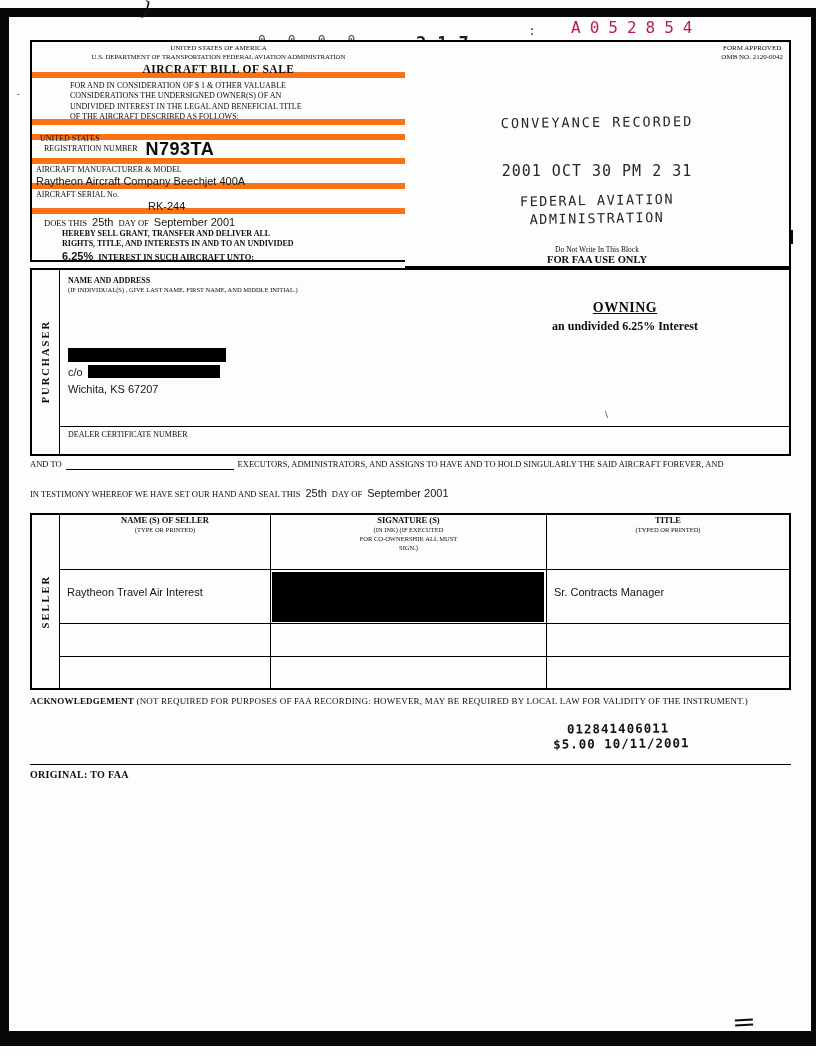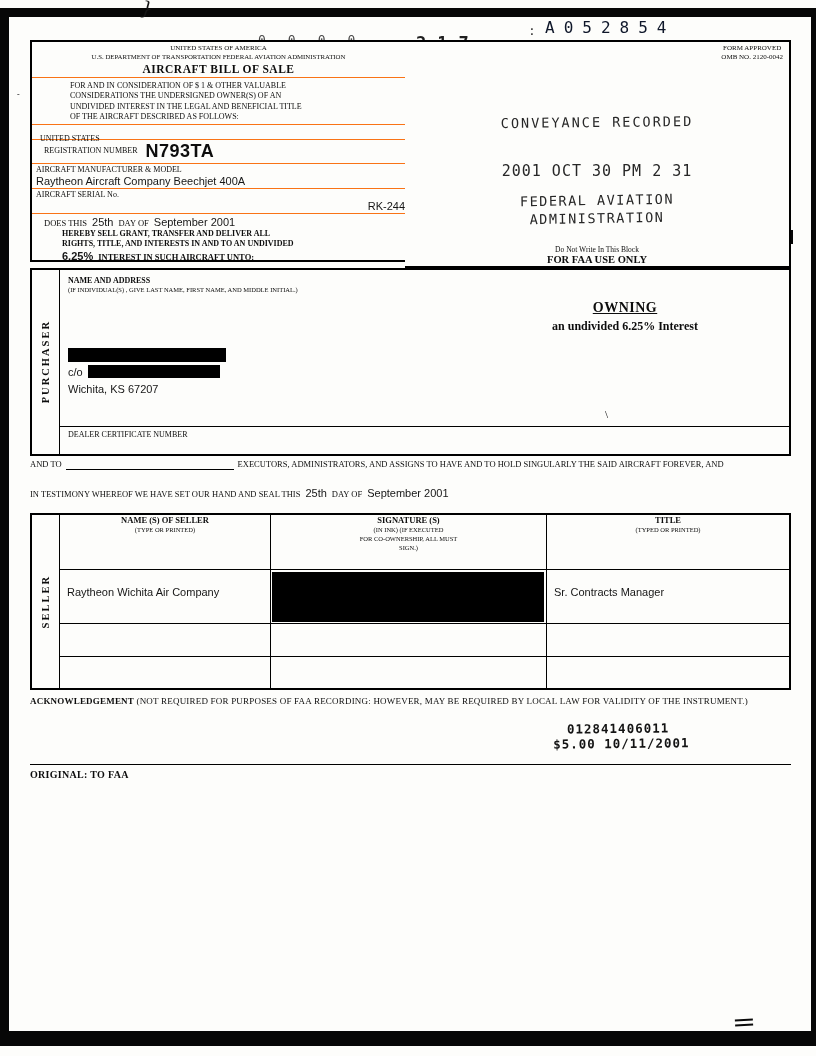--- a/index.html
+++ b/index.html
@@ -15,21 +15,21 @@
   .pre7  { font-size:7px;   line-height:1.25; }
   .pre8  { font-size:8px;   line-height:1.3; }
   .pre85 { font-size:8.5px; line-height:1.3; }
   .typed { font-family:"Liberation Sans", sans-serif; font-size:11px; color:#161616; }
   .stamp { font-family:"DejaVu Sans Mono", monospace; color:#272727; }
   .bold  { font-weight:bold; }
   .prewrap { white-space:pre-line; }
 
   
   .left-col { position:absolute; left:30px; top:40px; width:377px; border:2px solid #000; background:#fdfdfb; }
-  .sec { border-bottom:1px solid #f97316; position:relative; }
+  .sec { border-bottom:6px solid #f97316; position:relative; }
   .sec:last-child { border-bottom:none; }
   .sec-header { height:36px; text-align:center; padding-top:2px; }
   .sec-header .title { font-size:11.5px; font-weight:bold; letter-spacing:.5px; margin-top:2px; }
   .sec-consider { height:47px; padding:3px 6px 0 38px; }
   .sec-us { height:15px; padding:2px 0 0 8px; }
   .sec-reg { height:24px; display:flex; align-items:center; padding-left:12px; }
   .sec-reg .regval { font-family:"Liberation Sans", sans-serif; font-size:18px; font-weight:bold; margin-left:8px; letter-spacing:.5px; }
   .sec-mfr { height:25px; padding:1px 0 0 4px; }
   .sec-serial { height:25px; padding:1px 0 0 4px; }
   .sec-does { height:46px; padding:2px 0 0 0; }
@@ -71,21 +71,21 @@
 
   <div class="bar" style="left:0;top:8px;width:816px;height:9px;"></div>
   <div class="bar" style="left:0;top:1031px;width:816px;height:15px;"></div>
   <div class="bar" style="left:0;top:8px;width:9px;height:1038px;"></div>
   <div class="bar" style="left:811px;top:8px;width:5px;height:1038px;"></div>
 
   <div class="abs hand" style="left:141px;top:-3px;font-size:19px;transform:rotate(6deg);">}</div>
   <div class="abs stamp" style="left:258px;top:32px;font-size:13px;letter-spacing:22px;color:#4a4a4a;">0000</div>
   <div class="abs stamp bold" style="left:416px;top:33px;font-size:17px;letter-spacing:11px;color:#1f1f1f;">217</div>
   <div class="abs stamp" style="left:528px;top:23px;font-size:13px;color:#3a3a3a;">:</div>
-  <div class="abs stamp" style="left:545px;top:18px;font-size:16px;letter-spacing:9px;color:#0f172a;">A052854</div>
+  <div class="abs stamp" style="left:571px;top:18px;font-size:16px;letter-spacing:9px;color:#be185d;">A052854</div>
   <div class="abs hand" style="left:648px;top:42px;font-size:28px;transform:rotate(-12deg);">35-1</div>
   <div class="abs pre8" style="left:17px;top:90px;">-</div>
   <div class="bar" style="left:791px;top:230px;width:2px;height:14px;"></div>
 
   <div class="left-col">
     <div class="sec sec-header">
       <div class="pre7">UNITED STATES OF AMERICA</div>
       <div class="pre7" style="font-size:6.8px;">U.S. DEPARTMENT OF TRANSPORTATION FEDERAL AVIATION ADMINISTRATION</div>
       <div class="title">AIRCRAFT BILL OF SALE</div>
     </div>
@@ -101,21 +101,21 @@
     <div class="sec sec-reg">
       <span class="pre8">REGISTRATION NUMBER</span>
       <span class="regval">N793TA</span>
     </div>
     <div class="sec sec-mfr">
       <div class="pre8">AIRCRAFT MANUFACTURER &amp; MODEL</div>
       <div class="typed">Raytheon Aircraft Company Beechjet 400A</div>
     </div>
     <div class="sec sec-serial">
       <div class="pre8">AIRCRAFT SERIAL No.</div>
-      <div class="typed" style="padding-left:112px;text-align:right;">RK-244</div>
+      <div class="typed" style="padding-left:112px;">RK-244</div>
     </div>
     <div class="sec sec-does">
       <div class="doesline">
         <span class="pre85">DOES THIS</span>
         <span class="typed">25th</span>
         <span class="pre85">DAY OF</span>
         <span class="typed">September 2001</span>
       </div>
       <div class="pre8 indent">HEREBY SELL GRANT, TRANSFER AND DELIVER ALL</div>
       <div class="pre8 indent">RIGHTS, TITLE, AND INTERESTS IN AND TO AN UNDIVIDED</div>
@@ -191,21 +191,21 @@
         <div class="pre85 bold">SIGNATURE (S)</div>
         <div class="sub prewrap">(IN INK) (IF EXECUTED
 FOR CO-OWNERSHIP, ALL MUST
 SIGN.)</div>
       </div>
       <div class="cell cl hcell">
         <div class="pre85 bold">TITLE</div>
         <div class="sub">(TYPED OR PRINTED)</div>
       </div>
 
-      <div class="cell ct namecell typed">Raytheon Wichita Air Company</div>
+      <div class="cell ct namecell typed">Raytheon Travel Air Interest</div>
       <div class="cell ct cl">
         <div class="sigblock"></div>
       </div>
       <div class="cell ct cl namecell typed">Sr. Contracts Manager</div>
 
       <div class="cell ct namecell typed"></div>
       <div class="cell ct cl"></div>
       <div class="cell ct cl namecell typed"></div>
 
       <div class="cell ct namecell typed"></div>

